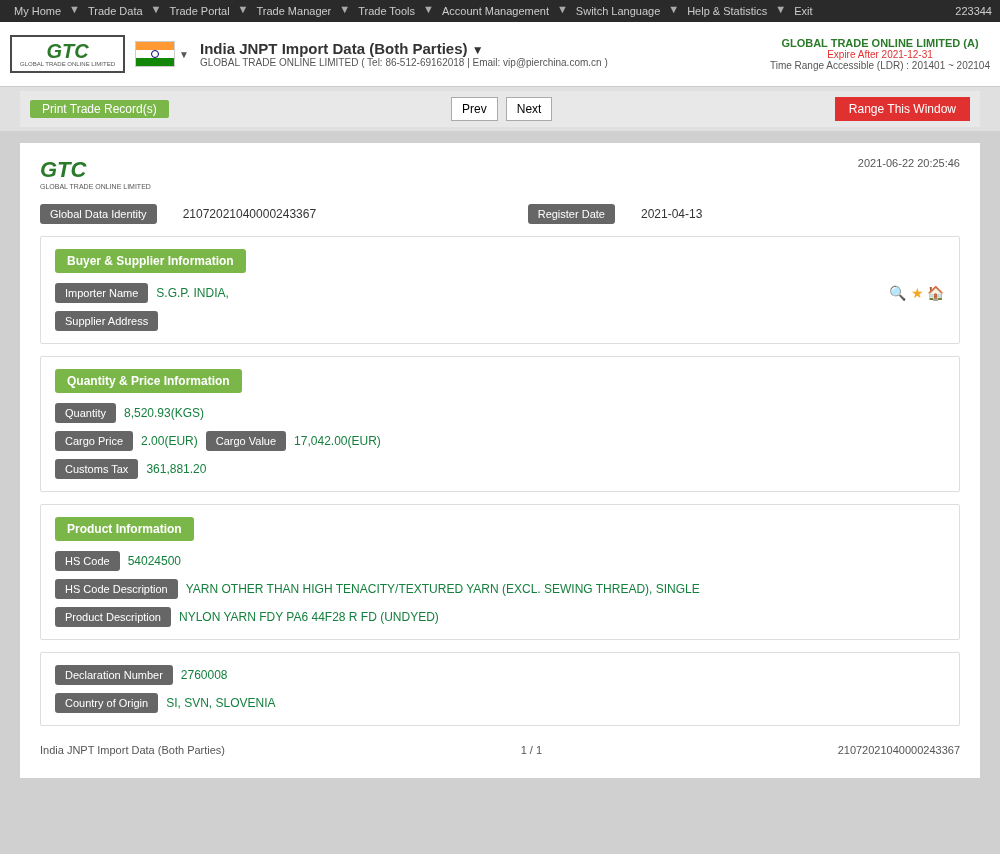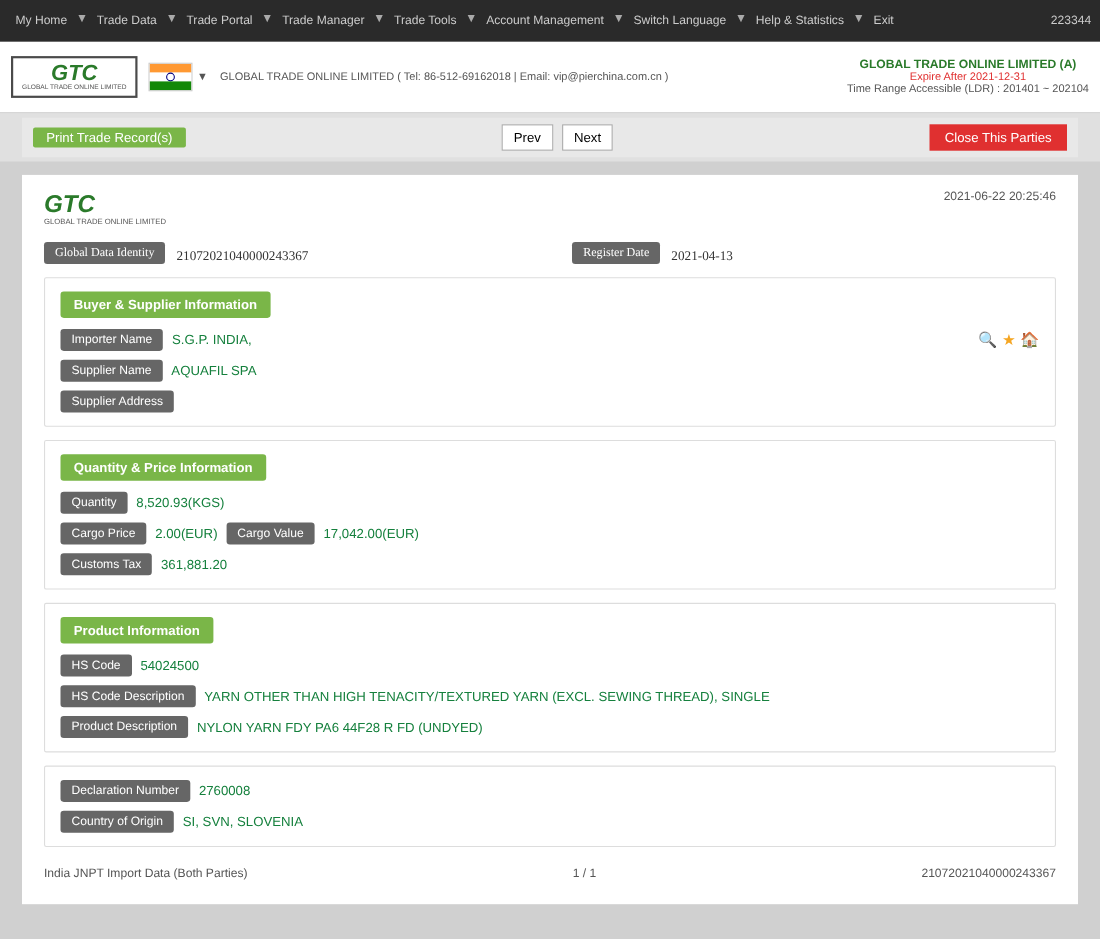--- a/index.html
+++ b/index.html
@@ -6,21 +6,21 @@
     body { font-family: Arial, sans-serif; font-size: 12px; background: #d0d0d0; color: #333; width: 1000px; }
 
     
     .top-nav {
       background: #2a2a2a;
       color: #ccc;
       display: flex;
       align-items: center;
       justify-content: space-between;
       padding: 0 8px;
-      height: 38px;
+      height: 22px;
       font-size: 11px;
     }
     .top-nav-left { display: flex; gap: 2px; }
     .top-nav-item {
       padding: 2px 6px;
       cursor: pointer;
       color: #ccc;
     }
     .top-nav-right { color: #ccc; }
 
@@ -166,24 +166,23 @@
       color: #555;
     }
     .card-timestamp {
       font-size: 11px;
       color: #555;
     }
 
     
     .identity-row {
       display: flex;
-      align-items: flex-end;
-      gap: 10px;
+      align-items: center;
+      gap: 26px;
       margin-bottom: 12px;
-      font-family: Liberation Serif, serif;
     }
     .label-pill {
       background: #666;
       color: #fff;
       padding: 4px 10px;
       border-radius: 3px;
       font-size: 11px;
       white-space: nowrap;
     }
     .value-text {
@@ -294,37 +293,40 @@
         <div class="flag-top"></div>
         <div class="flag-mid">
             <div class="ashoka-wheel"></div>
           </div>
         <div class="flag-bot"></div>
       </div>
       <span class="flag-dropdown">▼</span>
     </div>
   </div>
   <div class="title-area">
+    <div class="title-main">
+      <span>India JNPT Import Data (Both Parties)</span> <span style="font-size:12px;font-weight:normal;">▼</span>
+    </div>
     <div class="title-sub">GLOBAL TRADE ONLINE LIMITED ( Tel: 86-512-69162018  |  Email: vip@pierchina.com.cn )</div>
   </div>
   <div class="header-right">
     <div class="company-name">GLOBAL TRADE ONLINE LIMITED (A)</div>
     <div class="expire">Expire After 2021-12-31</div>
     <div class="time-range">Time Range Accessible (LDR) : 201401 ~ 202104</div>
   </div>
 </div>
 
 <div style="background:#e0e0e0; padding:4px 20px;">
   <div class="toolbar">
     <button class="btn-print">Print Trade Record(s)</button>
     <span style="flex:1"></span>
     <button class="btn-nav">Prev</button>
     <button class="btn-nav">Next</button>
     <span style="flex:1"></span>
-    <button class="btn-close">Close This Parties</button>
+    <button class="btn-close">Range This Window</button>
   </div>
 </div>
 
 <div class="content-wrap">
   <div class="card">
 
     <div class="card-header">
       <div class="card-logo">
         <div class="gtc-brand">GTC</div>
         <div class="brand-sub">GLOBAL TRADE ONLINE LIMITED</div>
@@ -344,24 +346,20 @@
       <div class="field-row">
         <span class="label-pill">Importer Name</span>
         <span class="field-value">S.G.P. INDIA,</span>
         <div class="icons-area">
           <span class="icon-btn" title="Search">🔍</span>
           <span class="icon-btn" title="Favorite" style="color:#f5a623;">★</span>
           <span class="icon-btn" title="Home" style="color:#f5a623;">🏠</span>
         </div>
       </div>
       <div class="field-row">
-        <span class="label-pill">Supplier Name</span>
-        <span class="field-value">AQUAFIL SPA</span>
-      </div>
-      <div class="field-row">
         <span class="label-pill">Supplier Address</span>
         <span class="field-value"></span>
       </div>
     </div>
 
     <div class="section-block">
       <div class="section-header">Quantity &amp; Price Information</div>
       <div class="field-row">
         <span class="label-pill">Quantity</span>
         <span class="field-value">8,520.93(KGS)</span>

